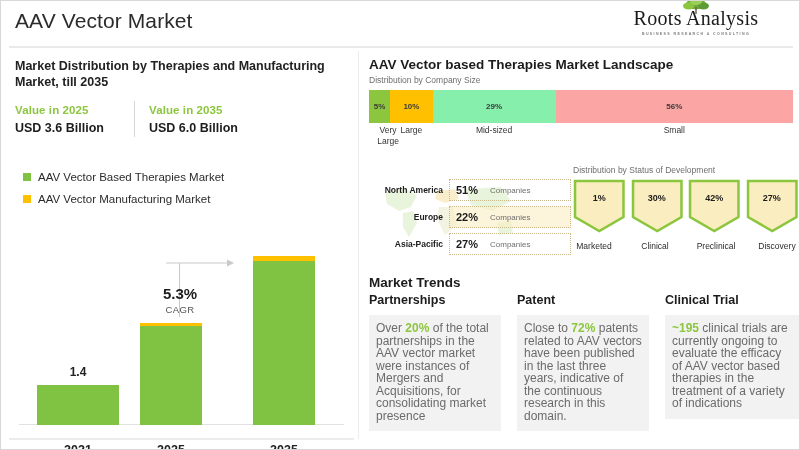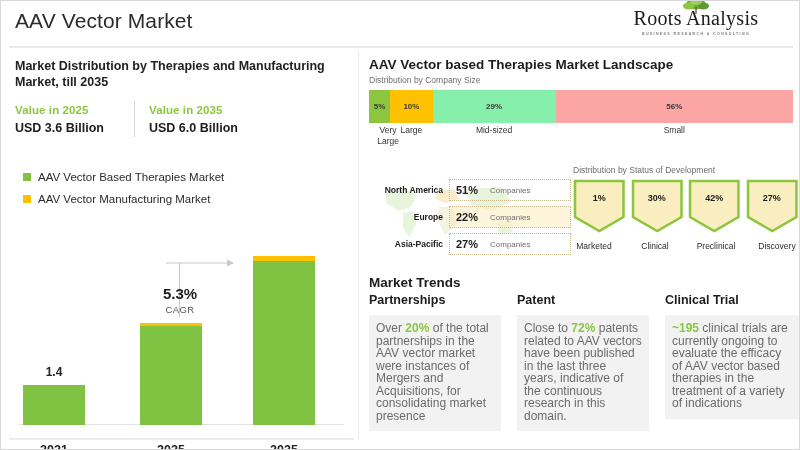--- a/index.html
+++ b/index.html
@@ -219,21 +219,21 @@
       <div class="legend-row">
         <span class="legend-swatch" id="legend-swatch-0" style="background: rgb(255, 192, 0);"></span>
         <span class="legend-text">AAV Vector Manufacturing Market</span>
       </div>
     </div>
 
     <div id="chart">
       <div id="chart-baseline"></div>
 
       <div id="bars">
-          <div class="bar-group" style="left: 8px; width: 62px; height: 39.5161px;">
+          <div class="bar-group" style="left: 22px; width: 82px; height: 39.5161px;">
             <div class="bar-green" style="height: 39.5161px;"></div>
             <div class="bar-value" style="top: -20px;">1.4</div>
             <div class="bar-xlabel">2021</div>
           </div>
           <div class="bar-group" style="left: 125px; width: 62px; height: 102.177px;">
             <div class="bar-orange" style="height: 3.3871px;"></div>
             <div class="bar-green" style="height: 98.7903px;"></div>
             <div class="bar-xlabel">2025</div>
           </div>
           <div class="bar-group" style="left: 238px; width: 62px; height: 169.355px;">

